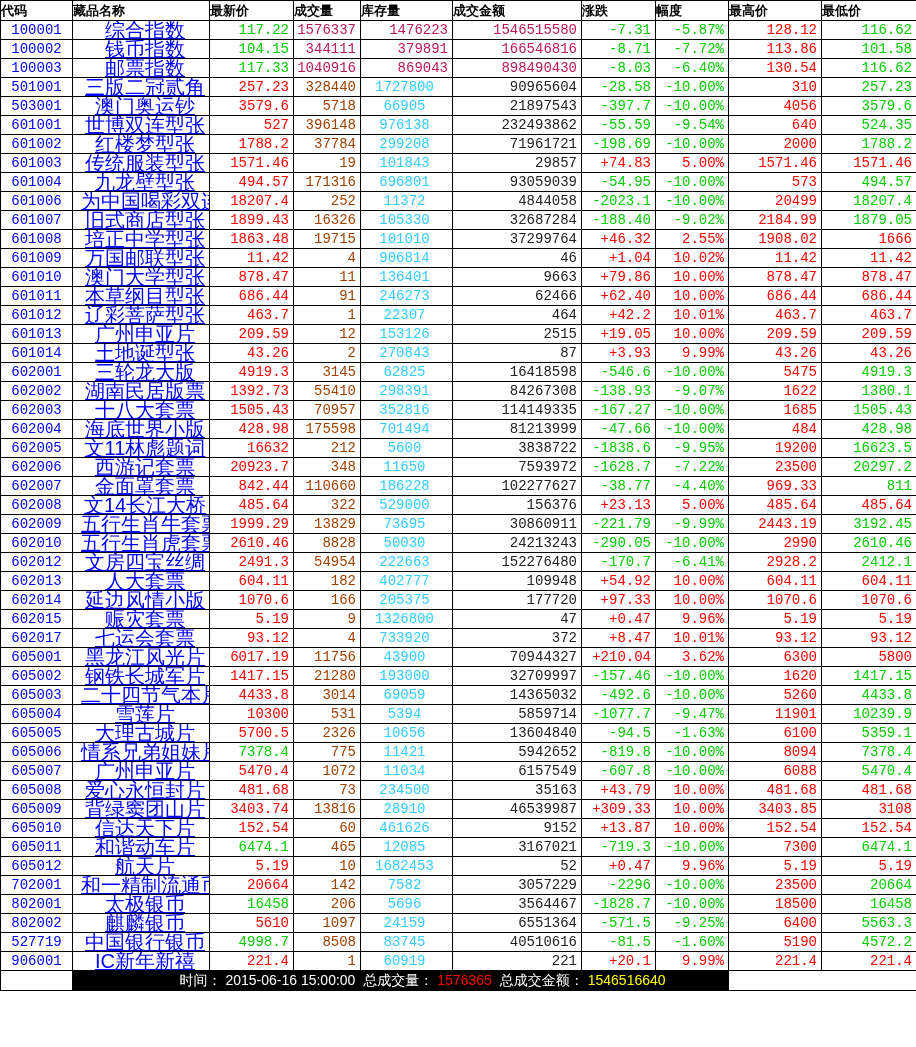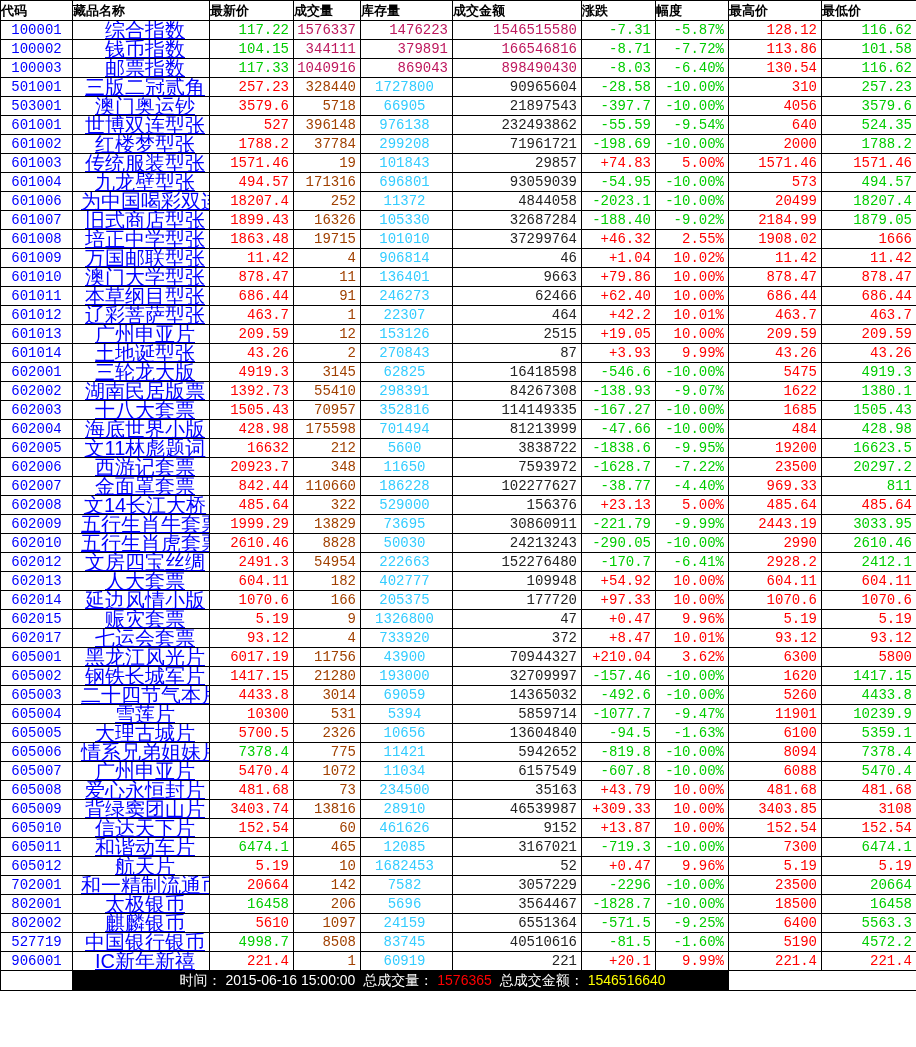--- a/index.html
+++ b/index.html
@@ -372,21 +372,21 @@
       <tr>
         <td class="c-code">602009</td>
         <td class="c-name">五行生肖牛套票</td>
         <td class="num r">1999.29</td>
         <td class="num vol">13829</td>
         <td class="num inv">73695</td>
         <td class="num amt">30860911</td>
         <td class="num g">-221.79</td>
         <td class="num g">-9.99%</td>
         <td class="num r">2443.19</td>
-        <td class="num g">3033.95</td>
+        <td class="num g">3192.45</td>
       </tr>
       <tr>
         <td class="c-code">602010</td>
         <td class="c-name">五行生肖虎套票</td>
         <td class="num r">2610.46</td>
         <td class="num vol">8828</td>
         <td class="num inv">50030</td>
         <td class="num amt">24213243</td>
         <td class="num g">-290.05</td>
         <td class="num g">-10.00%</td>

